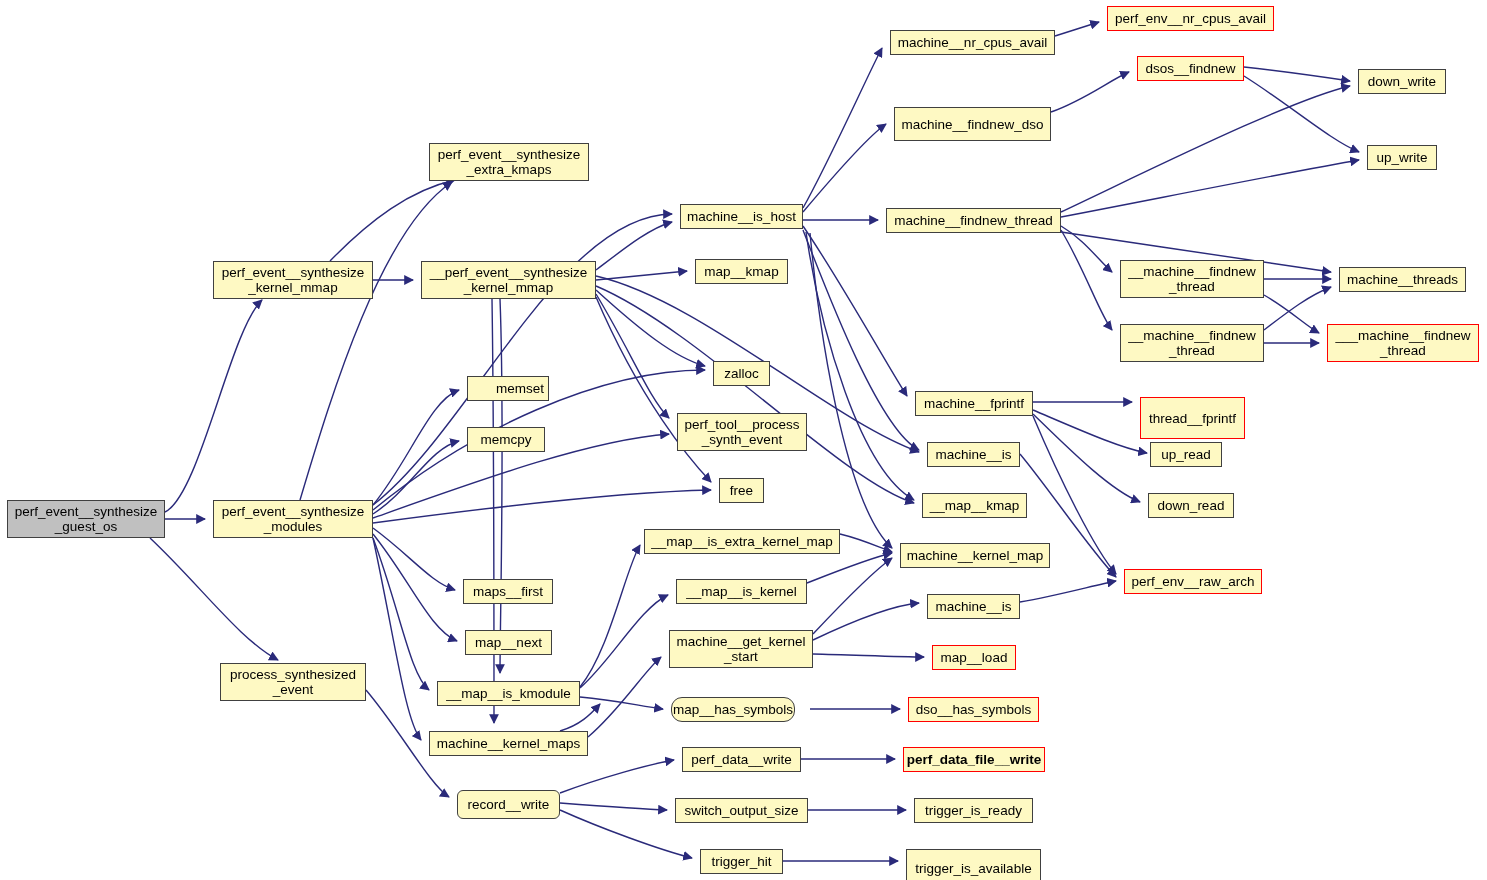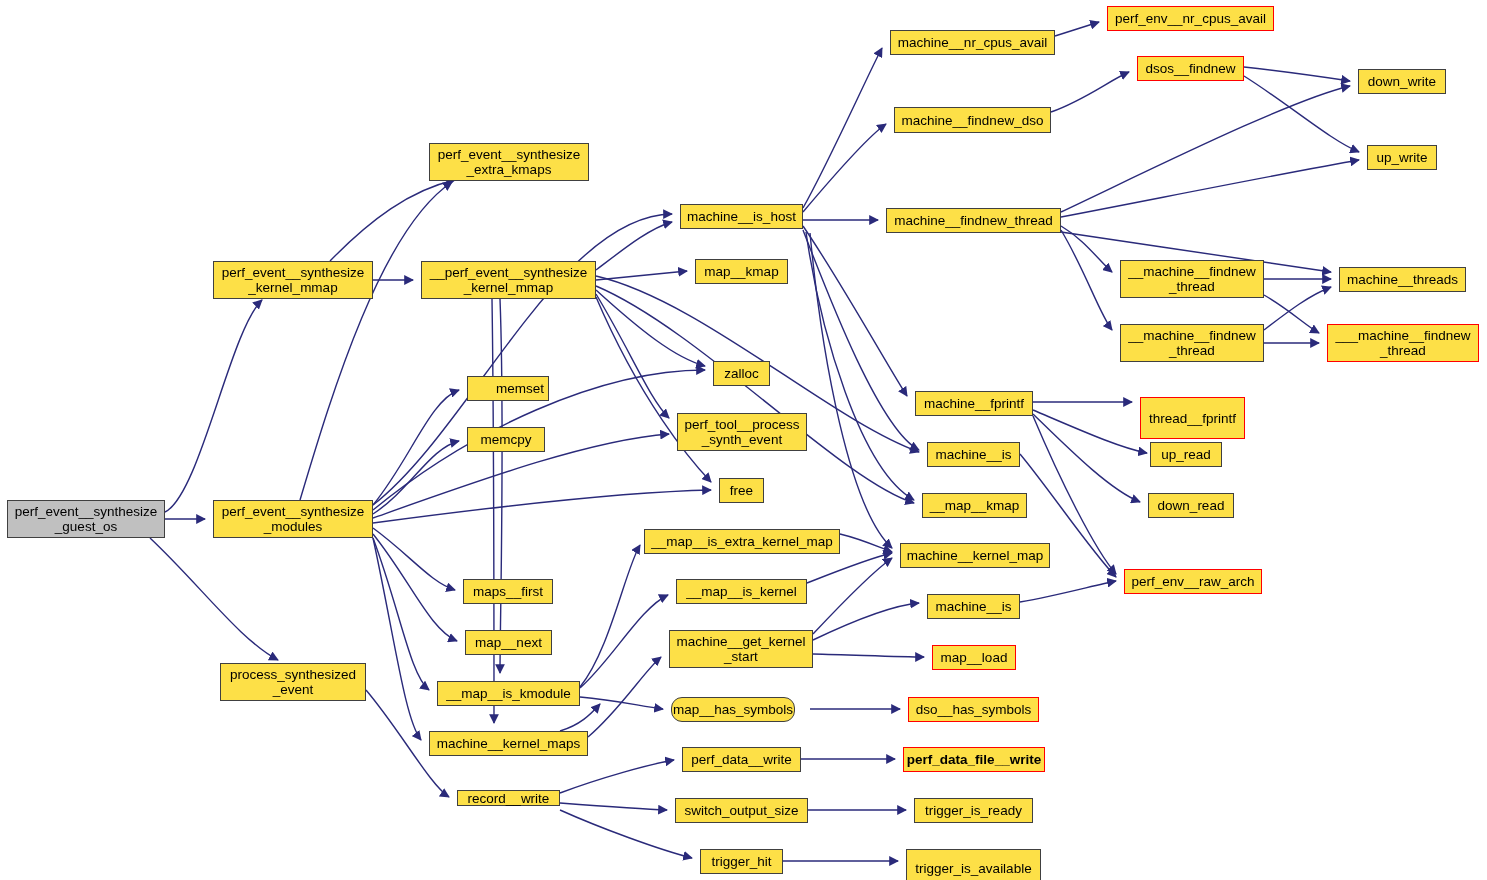--- a/index.html
+++ b/index.html
@@ -3,21 +3,21 @@
 <meta charset="utf-8">
 <style>
   html,body{margin:0;padding:0;background:#ffffff;}
   body{font-family:"Liberation Sans","DejaVu Sans",sans-serif;}
   #canvas{position:relative;width:1487px;height:880px;background:#fff;overflow:hidden;}
   svg#edges{position:absolute;left:0;top:0;width:1487px;height:880px;pointer-events:none;}
   .node{
     position:absolute;
     box-sizing:border-box;
     border:1px solid #404040;
-    background:#fde047;
+    background:#fef9c3;
     color:#000000;
     display:flex;
     align-items:center;
     justify-content:center;
     text-align:center;
     font-size:13.5px;
     line-height:15px;
     letter-spacing:0px;
     white-space:pre-line;
     z-index:2;
@@ -119,37 +119,37 @@
       <div class="node" style="left: 429px; top: 143px; width: 160px; height: 38px;"><span>perf_event__synthesize
 _extra_kmaps</span></div>
       <div class="node" style="left: 421px; top: 261px; width: 175px; height: 38px;"><span>__perf_event__synthesize
 _kernel_mmap</span></div>
       <div class="node" style="left: 467px; top: 376px; width: 82px; height: 25px; padding-left: 24px;"><span>memset</span></div>
       <div class="node" style="left: 467px; top: 427px; width: 78px; height: 25px; justify-content: center;"><span>memcpy</span></div>
       <div class="node" style="left: 463px; top: 579px; width: 90px; height: 25px;"><span>maps__first</span></div>
       <div class="node" style="left: 465px; top: 630px; width: 87px; height: 25px;"><span>map__next</span></div>
       <div class="node" style="left: 437px; top: 681px; width: 143px; height: 25px;"><span>__map__is_kmodule</span></div>
       <div class="node" style="left: 429px; top: 731px; width: 159px; height: 25px;"><span>machine__kernel_maps</span></div>
-      <div class="node" style="left: 457px; top: 790px; width: 103px; height: 16px;"><span>record__write</span></div>
+      <div class="node" style="left: 457px; top: 790px; width: 103px; height: 29px; border-radius: 6px;"><span>record__write</span></div>
       <div class="node" style="left: 680px; top: 204px; width: 123px; height: 25px;"><span>machine__is_host</span></div>
       <div class="node" style="left: 695px; top: 259px; width: 93px; height: 25px;"><span>map__kmap</span></div>
       <div class="node" style="left: 713px; top: 361px; width: 57px; height: 25px;"><span>zalloc</span></div>
       <div class="node" style="left: 677px; top: 413px; width: 130px; height: 38px;"><span>perf_tool__process
 _synth_event</span></div>
       <div class="node" style="left: 719px; top: 478px; width: 45px; height: 25px;"><span>free</span></div>
       <div class="node" style="left: 644px; top: 529px; width: 196px; height: 25px;"><span>__map__is_extra_kernel_map</span></div>
       <div class="node" style="left: 676px; top: 579px; width: 131px; height: 25px;"><span>__map__is_kernel</span></div>
       <div class="node" style="left: 669px; top: 630px; width: 144px; height: 38px;"><span>machine__get_kernel
 _start</span></div>
       <div class="node" style="left: 671px; top: 697px; width: 124px; height: 25px; border-radius: 11px;"><span>map__has_symbols</span></div>
       <div class="node" style="left: 682px; top: 747px; width: 119px; height: 25px;"><span>perf_data__write</span></div>
       <div class="node" style="left: 675px; top: 798px; width: 133px; height: 25px;"><span>switch_output_size</span></div>
       <div class="node" style="left: 700px; top: 849px; width: 83px; height: 25px;"><span>trigger_hit</span></div>
       <div class="node" style="left: 890px; top: 30px; width: 165px; height: 25px;"><span>machine__nr_cpus_avail</span></div>
-      <div class="node" style="left: 894px; top: 107px; width: 157px; height: 26px;"><span>machine__findnew_dso</span></div>
+      <div class="node" style="left: 894px; top: 107px; width: 157px; height: 34px;"><span>machine__findnew_dso</span></div>
       <div class="node" style="left: 886px; top: 208px; width: 175px; height: 25px;"><span>machine__findnew_thread</span></div>
       <div class="node" style="left: 915px; top: 391px; width: 118px; height: 25px;"><span>machine__fprintf</span></div>
       <div class="node" style="left: 927px; top: 442px; width: 93px; height: 25px;"><span>machine__is</span></div>
       <div class="node" style="left: 922px; top: 493px; width: 105px; height: 25px;"><span>__map__kmap</span></div>
       <div class="node" style="left: 900px; top: 543px; width: 150px; height: 25px;"><span>machine__kernel_map</span></div>
       <div class="node" style="left: 927px; top: 594px; width: 93px; height: 25px;"><span>machine__is</span></div>
       <div class="node red" style="left: 932px; top: 645px; width: 84px; height: 25px;"><span>map__load</span></div>
       <div class="node red" style="left: 908px; top: 697px; width: 131px; height: 25px;"><span>dso__has_symbols</span></div>
       <div class="node red" style="left: 903px; top: 747px; width: 142px; height: 25px; font-weight: bold;"><span>perf_data_file__write</span></div>
       <div class="node" style="left: 914px; top: 798px; width: 119px; height: 25px;"><span>trigger_is_ready</span></div>

